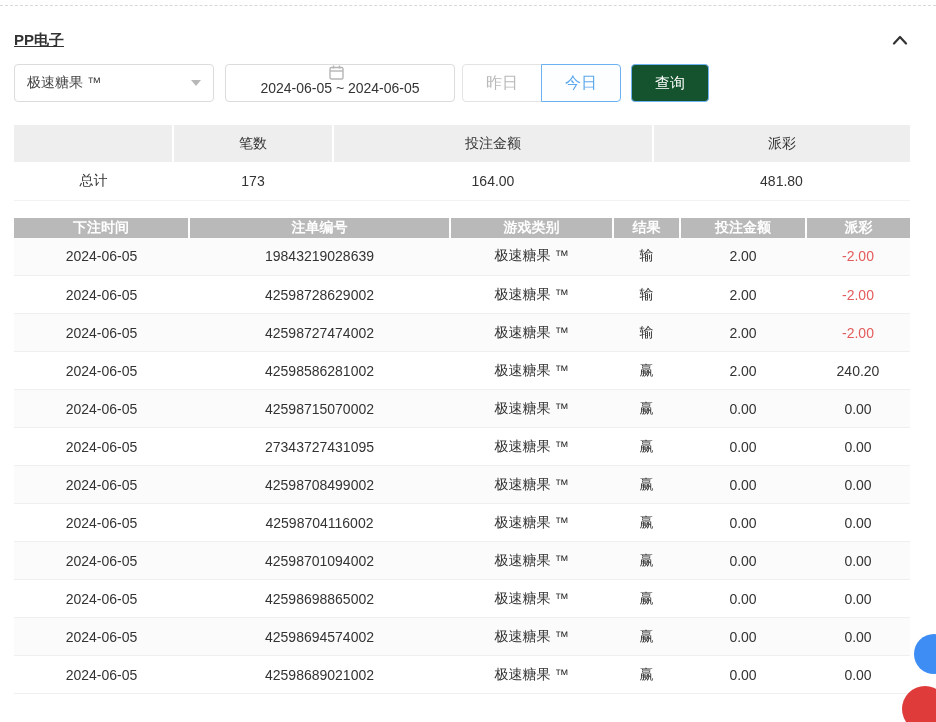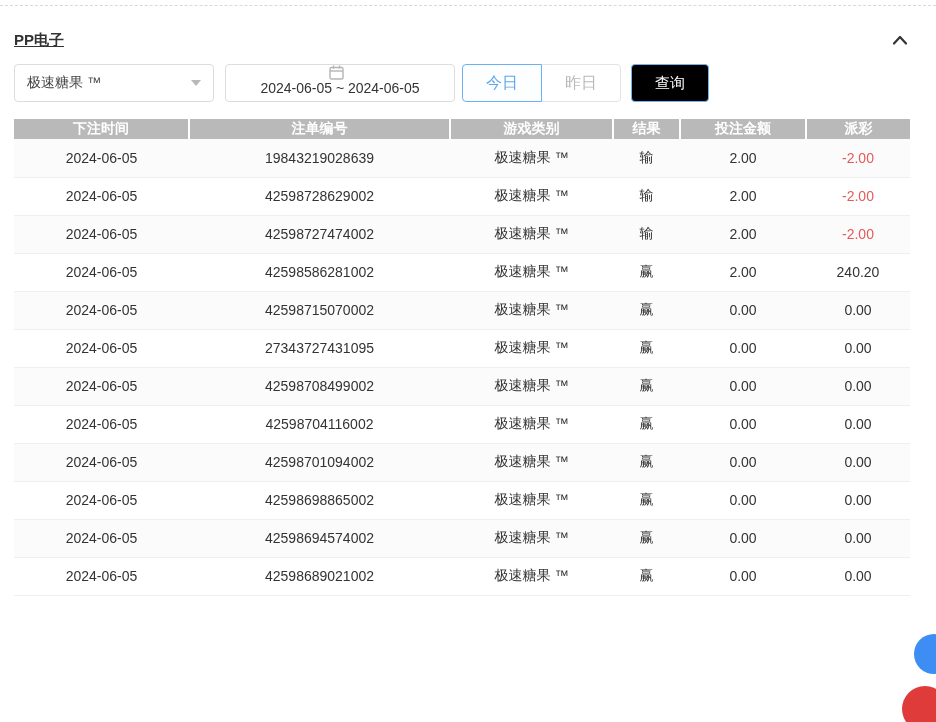--- a/index.html
+++ b/index.html
@@ -96,21 +96,21 @@
   .qbtn.active {
     border: 1px solid #6cb2f2;
     color: #5fa8ee;
     position: relative;
     z-index: 2;
     background: #fdfeff;
   }
   .query-btn {
     margin-left: 10px;
     width: 78px; height: 38px;
-    background: #000000;
+    background: #14532d;
     border: 1px solid #6fb3f3;
     border-radius: 4px;
     color: #fff;
     font-size: 15px;
     cursor: pointer;
     font-family: inherit;
   }
   
   table { border-collapse: collapse; width: 896px; table-layout: fixed; }
   .summary { margin-top: 23px; }
@@ -210,26 +210,50 @@
         <svg width="15" height="15" viewBox="0 0 15 15">
           <rect x="1" y="2.5" width="13" height="11.5" rx="1.5" fill="none" stroke="#b5b5b5" stroke-width="1.4"></rect>
           <line x1="1" y1="6" x2="14" y2="6" stroke="#b5b5b5" stroke-width="1.4"></line>
           <line x1="4.5" y1="0.5" x2="4.5" y2="3.5" stroke="#b5b5b5" stroke-width="1.4"></line>
           <line x1="10.5" y1="0.5" x2="10.5" y2="3.5" stroke="#b5b5b5" stroke-width="1.4"></line>
         </svg>
       </span>
       <span>2024-06-05 ~ 2024-06-05</span>
     </div>
     <div class="btn-group">
+      <button class="qbtn">昨日</button>
       <button class="qbtn active">今日</button>
-      <button class="qbtn">昨日</button>
     </div>
     <button class="query-btn">查询</button>
   </div>
 
+  <table class="summary">
+    <colgroup>
+        <col class="c1">
+        <col class="c2">
+        <col class="c3">
+        <col class="c4">
+      </colgroup>
+    <thead>
+      <tr>
+        <th></th>
+        <th>笔数</th>
+        <th>投注金额</th>
+        <th>派彩</th>
+      </tr>
+    </thead>
+    <tbody>
+      <tr>
+        <td>总计</td>
+        <td>173</td>
+        <td>164.00</td>
+        <td>481.80</td>
+      </tr>
+    </tbody>
+  </table>
 
   <table class="bets">
     <colgroup>
         <col class="c1">
         <col class="c2">
         <col class="c3">
         <col class="c4">
         <col class="c5">
         <col class="c6">
       </colgroup>

